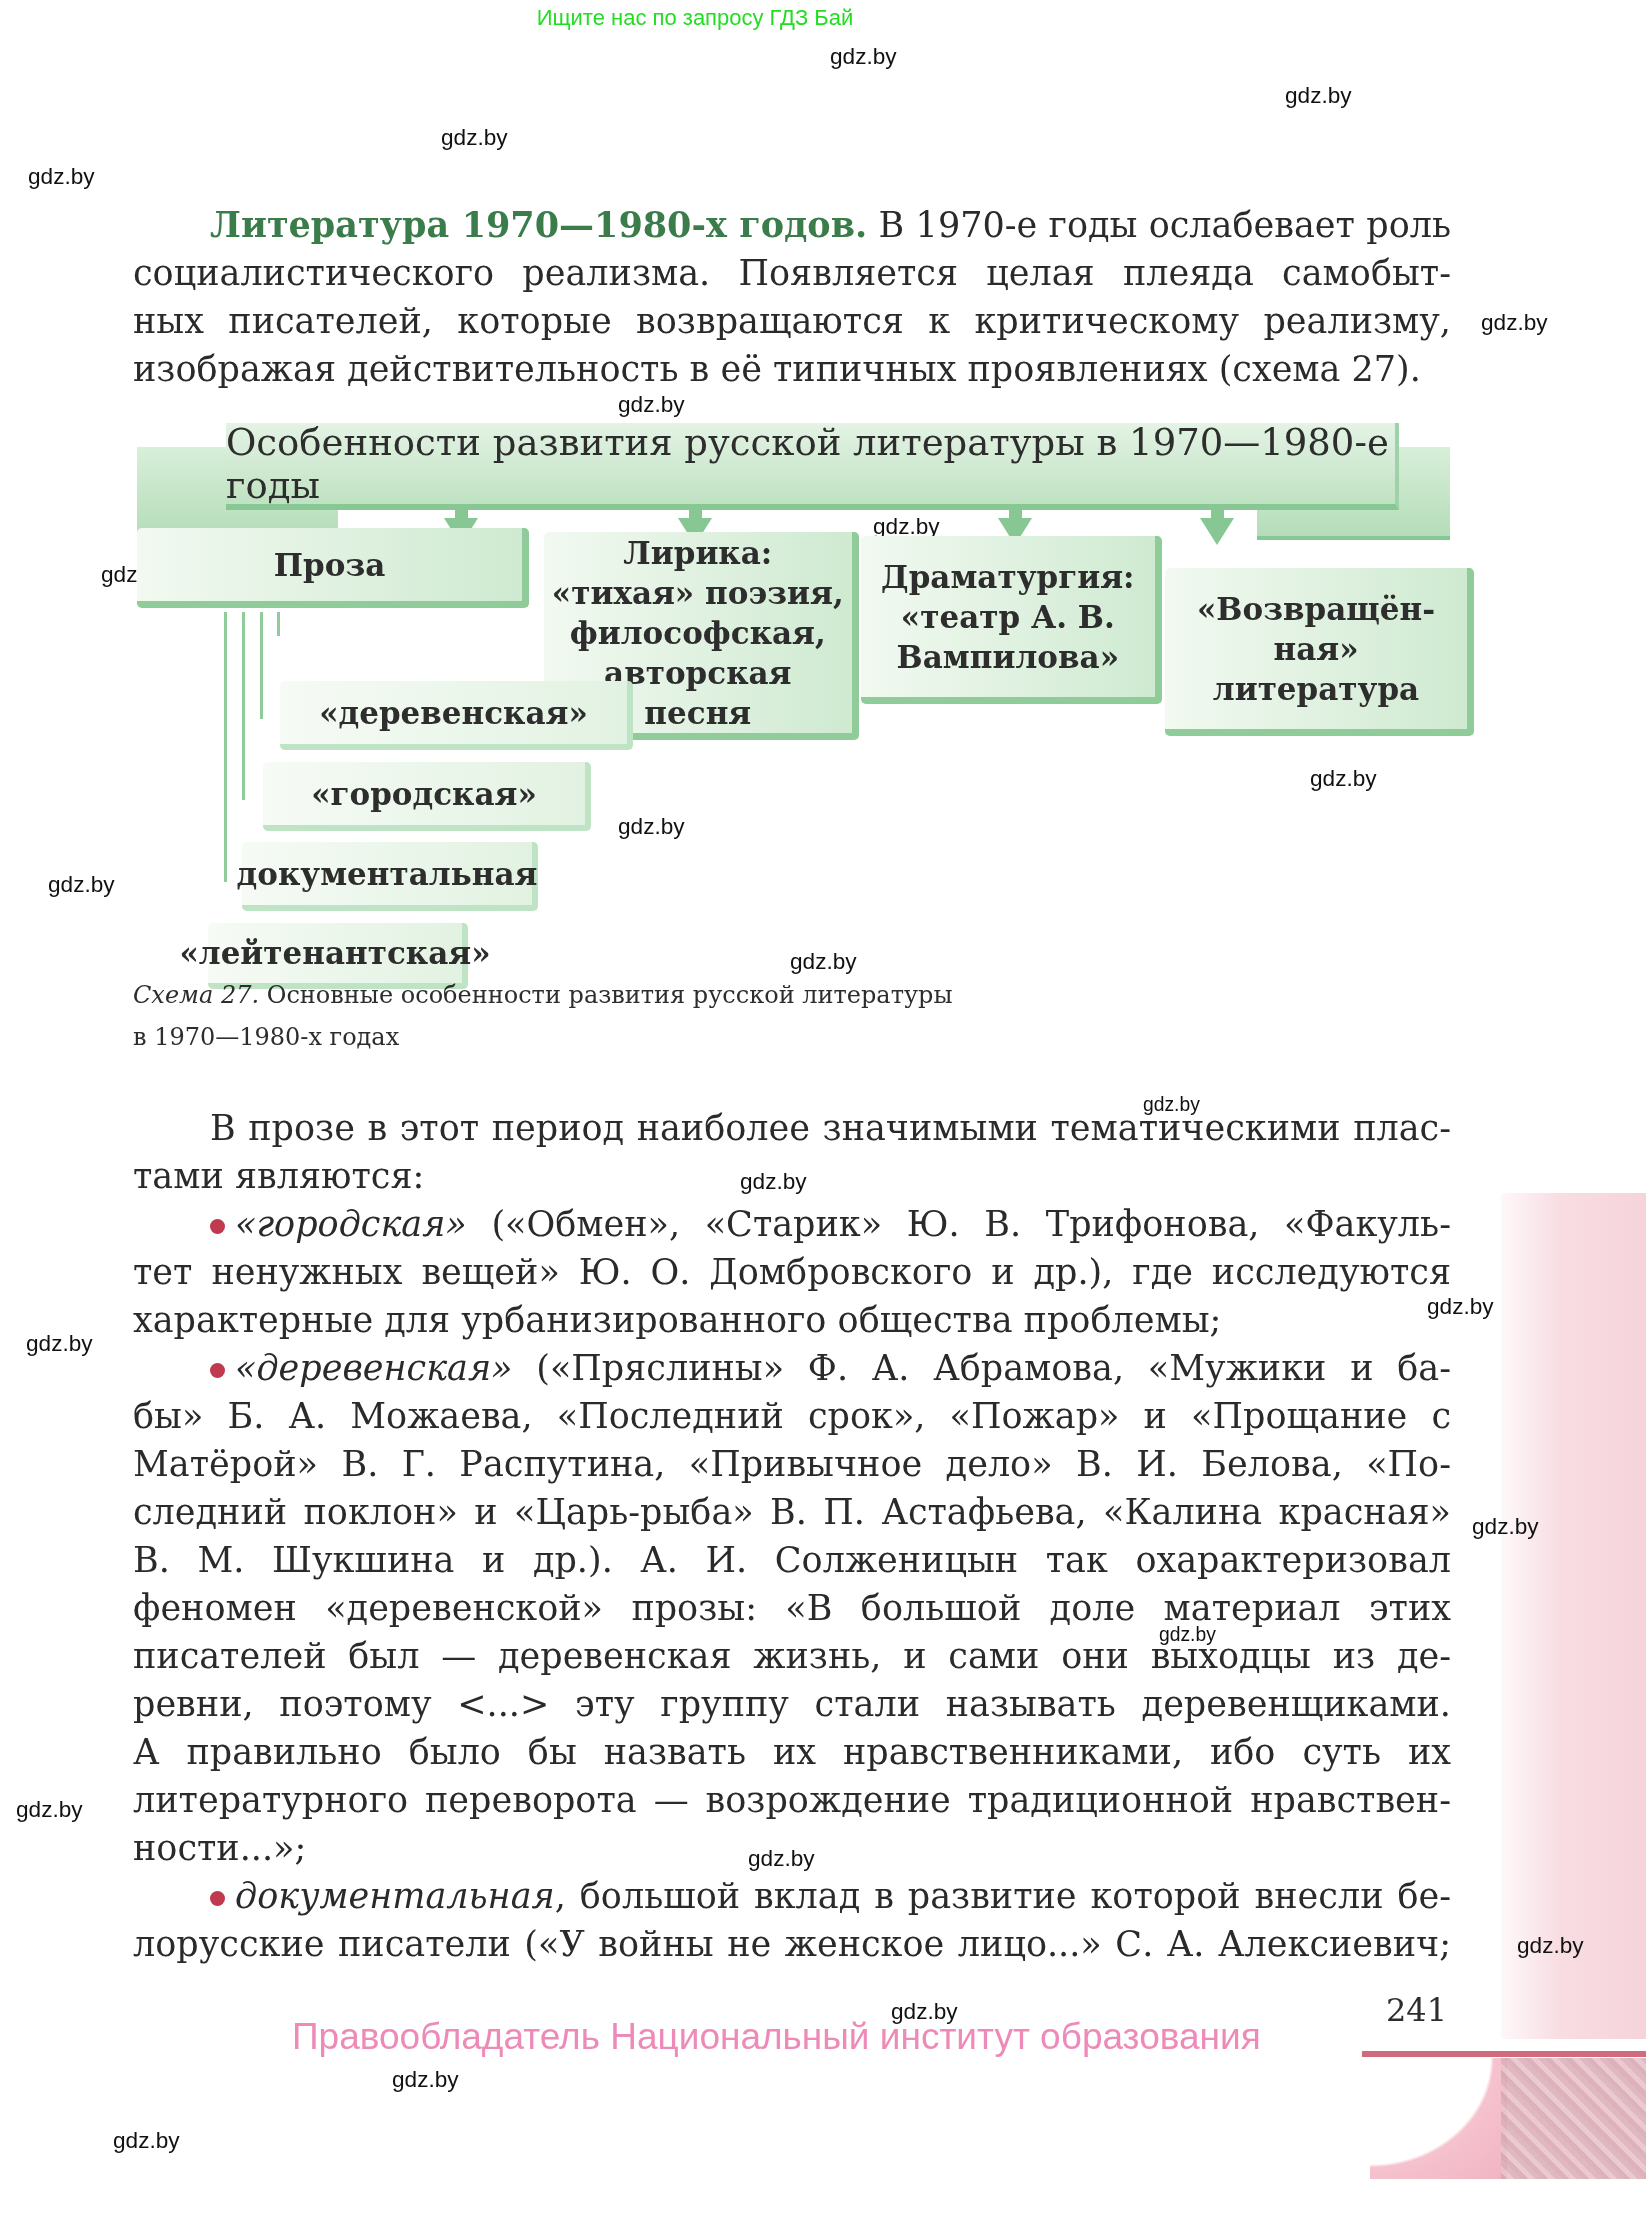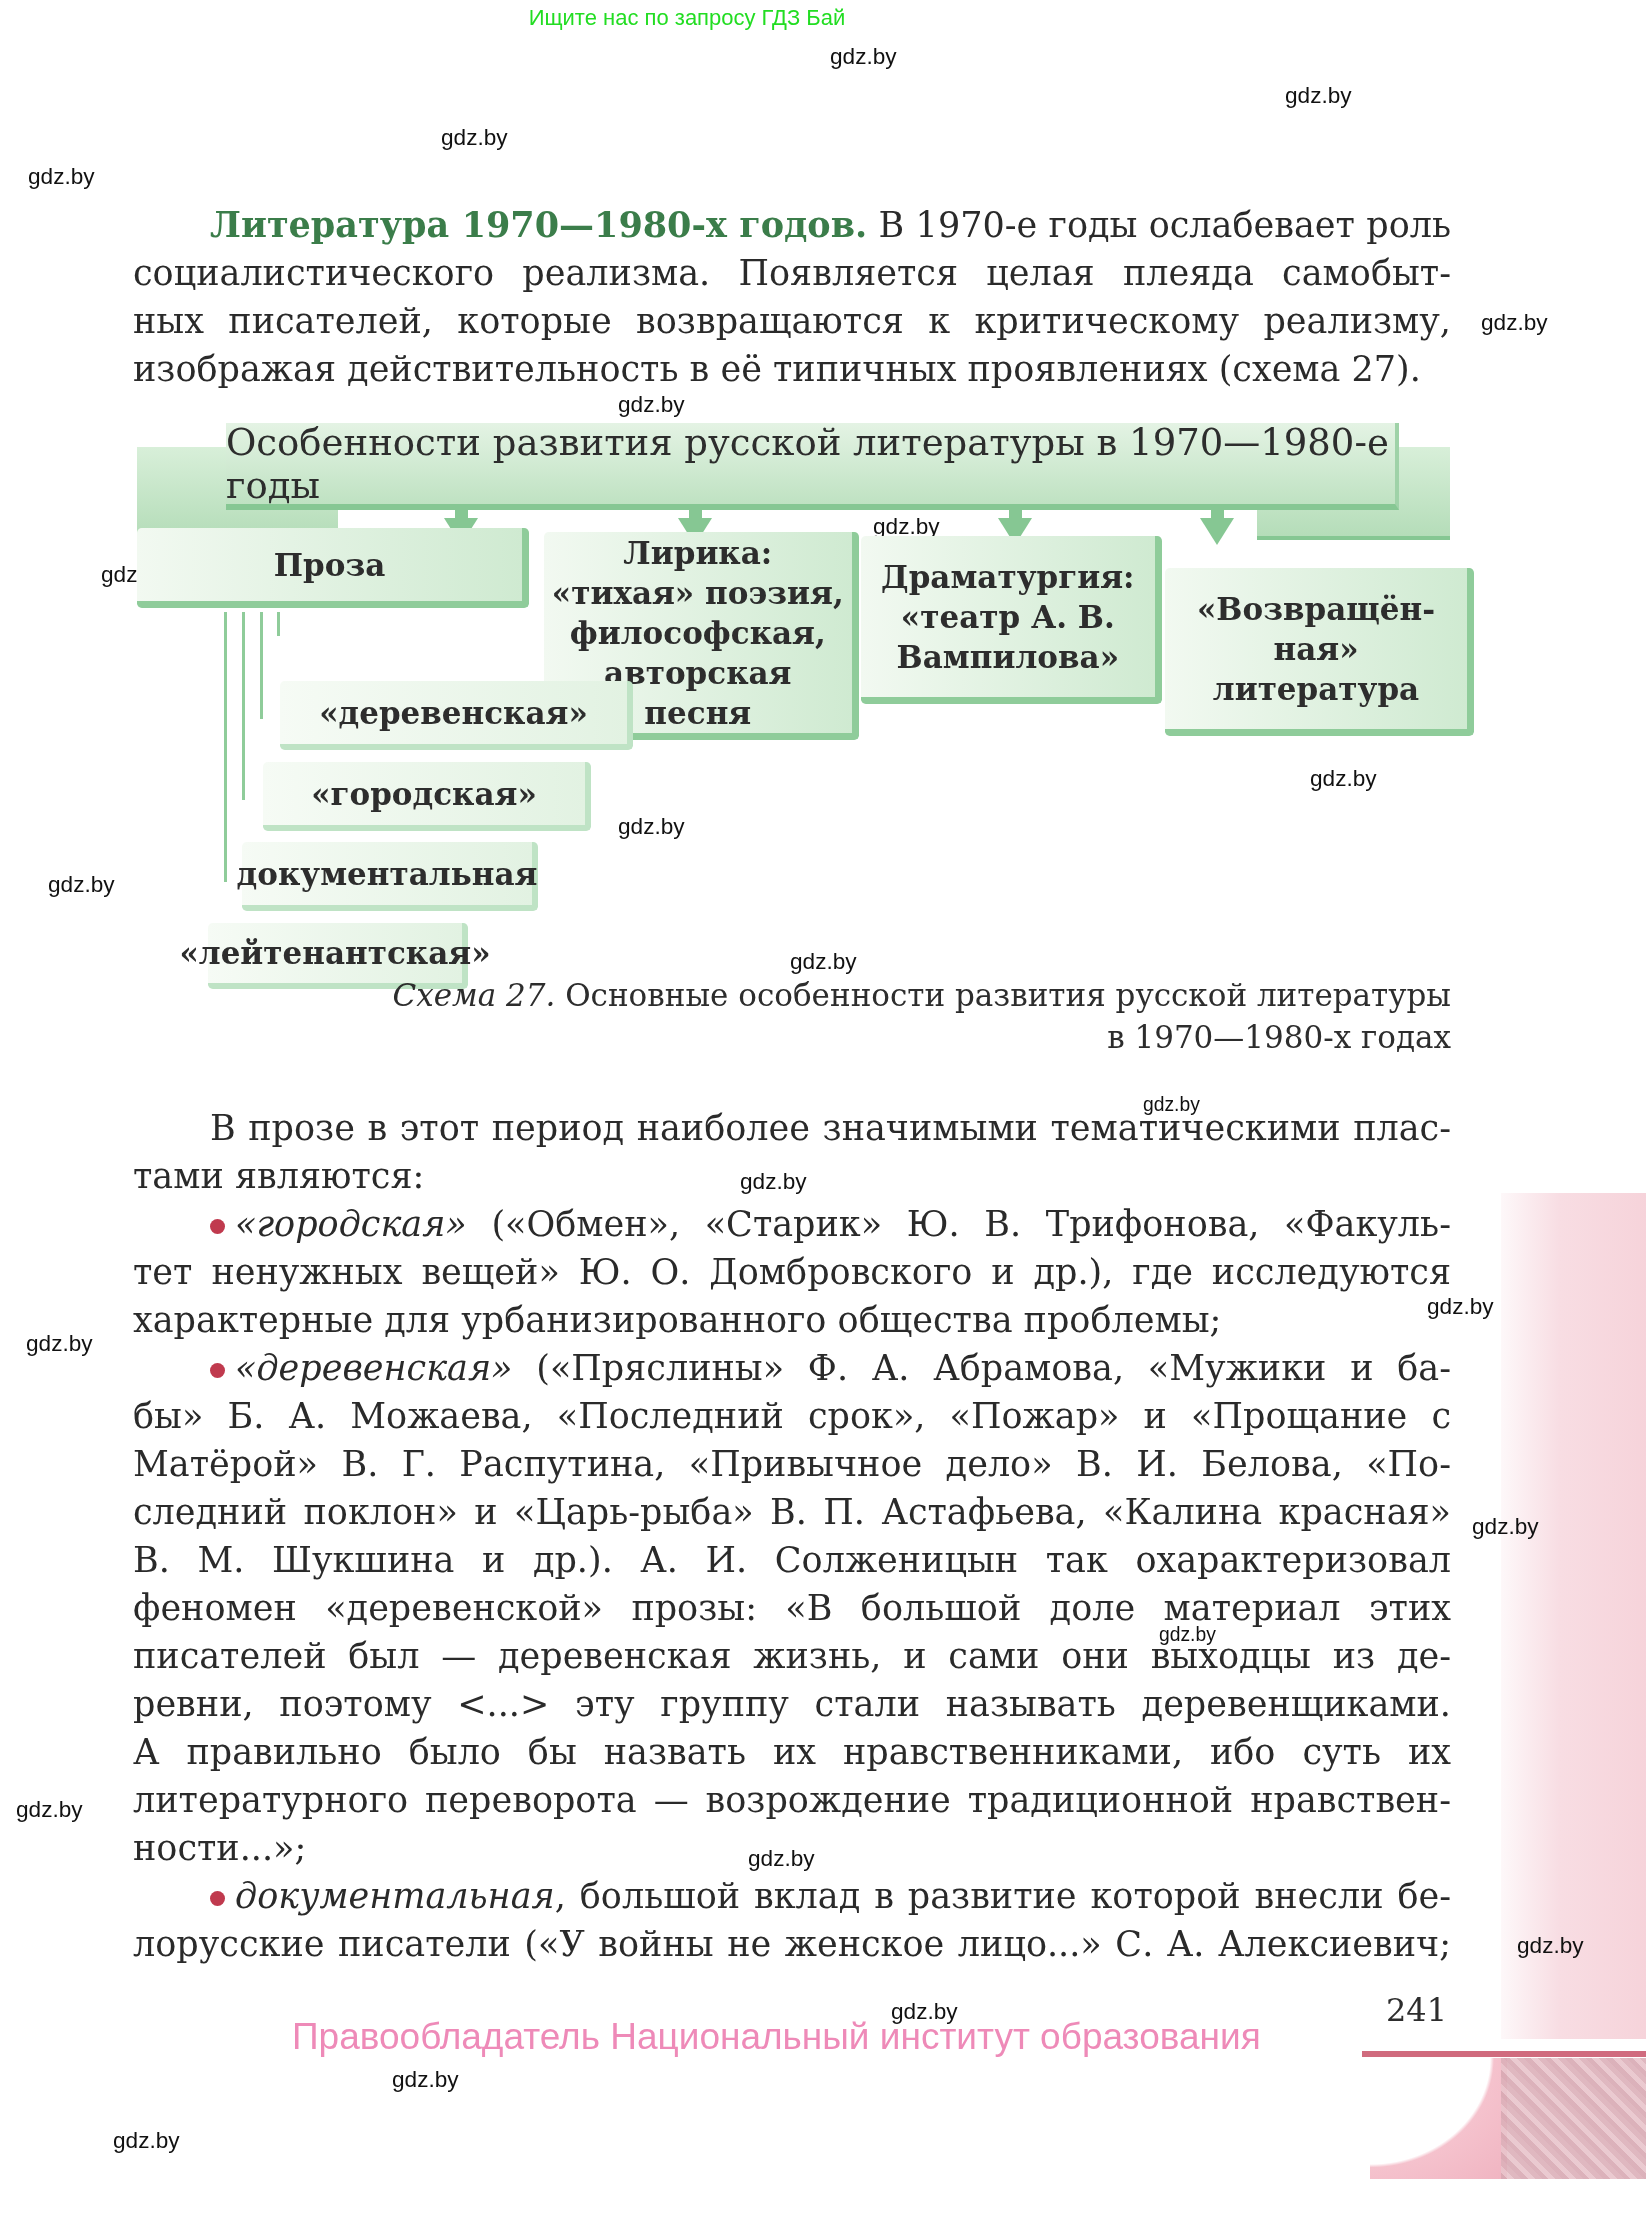--- a/index.html
+++ b/index.html
@@ -1,20 +1,20 @@
 <!DOCTYPE html>
 <html style="font-size:13px"><head>
 <meta charset="utf-8">
 <style>
   html, body { margin:0; padding:0; }
   body { width:1647px; height:2216px; position:relative; background:#ffffff; overflow:hidden;
          font-family:"DejaVu Serif","Liberation Serif",serif; color:#2a2a2a; }
   .wm { position:absolute; font-family:"Liberation Sans",sans-serif; font-size:22.6px; color:#111; white-space:nowrap; }
   .wm.small { font-size:19.3px; }
-  .top-link { position:absolute; left:0; width:1374px; top:4.8px; text-align:center;
+  .top-link { position:absolute; left:8px; width:1374px; top:4.8px; text-align:center;
               font-family:"Liberation Sans",sans-serif; font-size:22px; color:#22dd22; }
   .pink-band { position:absolute; left:1501px; top:1193px; width:146px; height:846px;
                background:linear-gradient(90deg, rgba(248,220,226,0.2), #f8dde3 40%, #f6d3da); }
   .pink-line { position:absolute; left:1362px; top:2051px; width:284px; height:6.4px; background:#d06b7e; }
   .pink-curve { position:absolute; left:1370px; top:2058px; width:137px; height:121px;
                 background:radial-gradient(ellipse at 0% 0%, #ffffff 62%, #f5c2cd 64%, #f0b4c1 100%); }
   .pink-texture { position:absolute; left:1501px; top:2058px; width:146px; height:121px;
                   background:repeating-linear-gradient(45deg,#d8a9b3 0 4.8px,#e8c4cb 4.8px 9.7px,#dcb0b9 9.7px 14.5px); opacity:0.9; }
   .text { position:absolute; left:133px; width:1318px; font-size:35px; line-height:48px; }
   .text p { margin:0; text-align:justify; text-align-last:justify; }
@@ -29,21 +29,21 @@
   .banner { position:absolute; left:97px; top:8px; width:1169px; height:81px;
             background:linear-gradient(180deg,#e4f3e4,#bfe2c2); border-bottom:6.4px solid #86c793; border-right:4px solid #9fd2a8;
             display:flex; align-items:center; justify-content:center; font-weight:normal; font-size:37px; color:#2d2d2d; }
   .arrow { position:absolute; width:0; height:0; border-left:17.7px solid transparent; border-right:17.7px solid transparent; border-top:27px solid #86c793; }
   .arrow-stem { position:absolute; width:13px; background:#86c793; }
   .box { position:absolute; background:linear-gradient(90deg,#f2f9f1,#cfead1); border-right:7.3px solid #8fcc9a; border-bottom:7.3px solid #8fcc9a;
          border-radius:4.8px; display:flex; align-items:center; justify-content:center; text-align:center;
          font-weight:bold; font-size:31px; line-height:40px; color:#2d2d2d; }
   .sub { background:linear-gradient(90deg,#f6fbf5,#e2f2e2); border-right:6.4px solid #bfe3c5; border-bottom:6.4px solid #bfe3c5; }
   .vline { position:absolute; width:3.2px; background:#8fcc9a; }
-  .caption { position:absolute; left:133px; width:1318px; text-align:right; font-size:31px; line-height:42px; color:#2d2d2d; top:974px; }
+  .caption { position:absolute; left:133px; width:1318px; text-align:left; font-size:24px; line-height:42px; color:#2d2d2d; top:974px; }
   .page-num { position:absolute; left:1386px; top:1991px; font-size:32px; color:#2d2d2d; }
   .copyright { position:absolute; left:292px; top:2016px; font-family:"Liberation Sans",sans-serif; font-size:37px; color:#ee8ab8; white-space:nowrap; }
   .footer-links { position:absolute; left:0; width:1314px; text-align:center; top:2176px; font-family:"Liberation Sans",sans-serif; font-size:22px; color:#1f3fe0;margin-top:40px; }
 </style>
 </head>
 <body>
 
 <div class="top-link">Ищите нас по запросу ГДЗ Бай</div>
 
 <div class="pink-band"></div>

